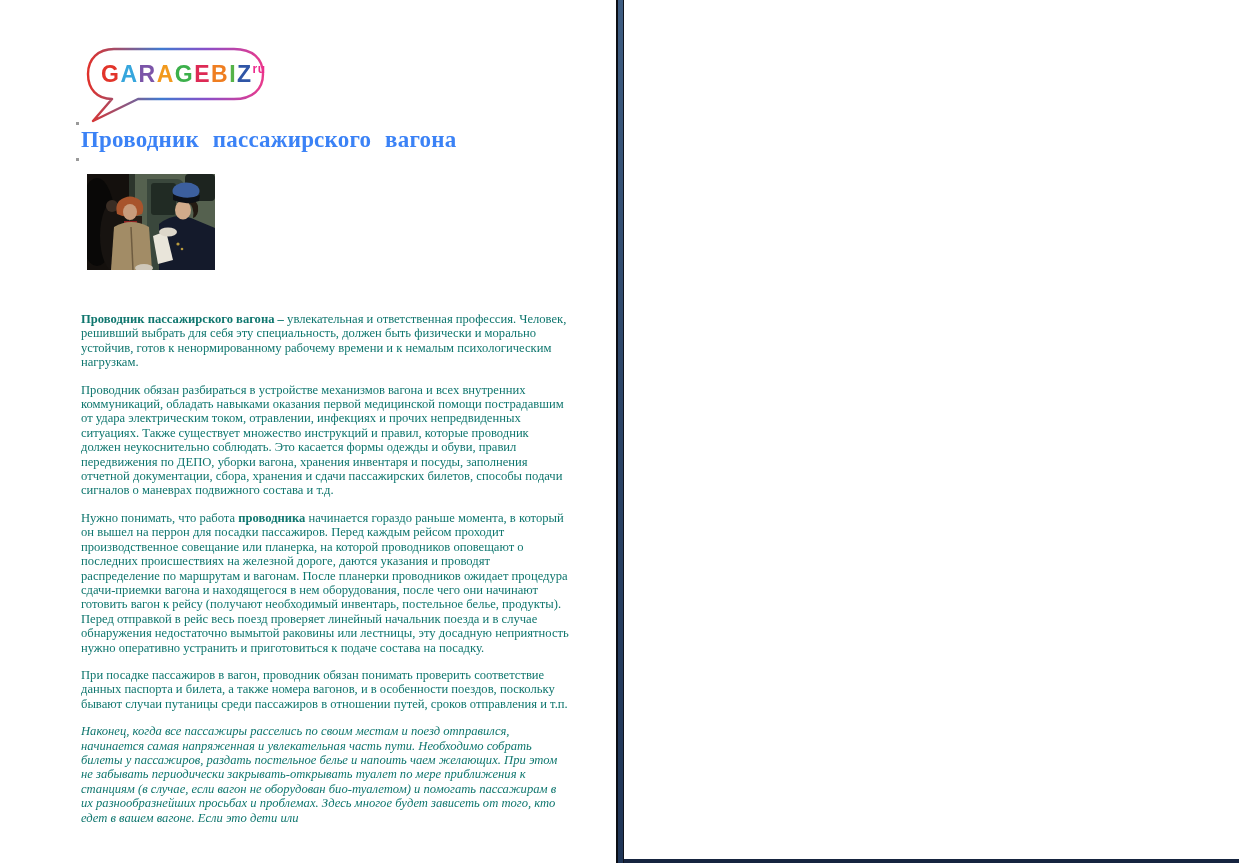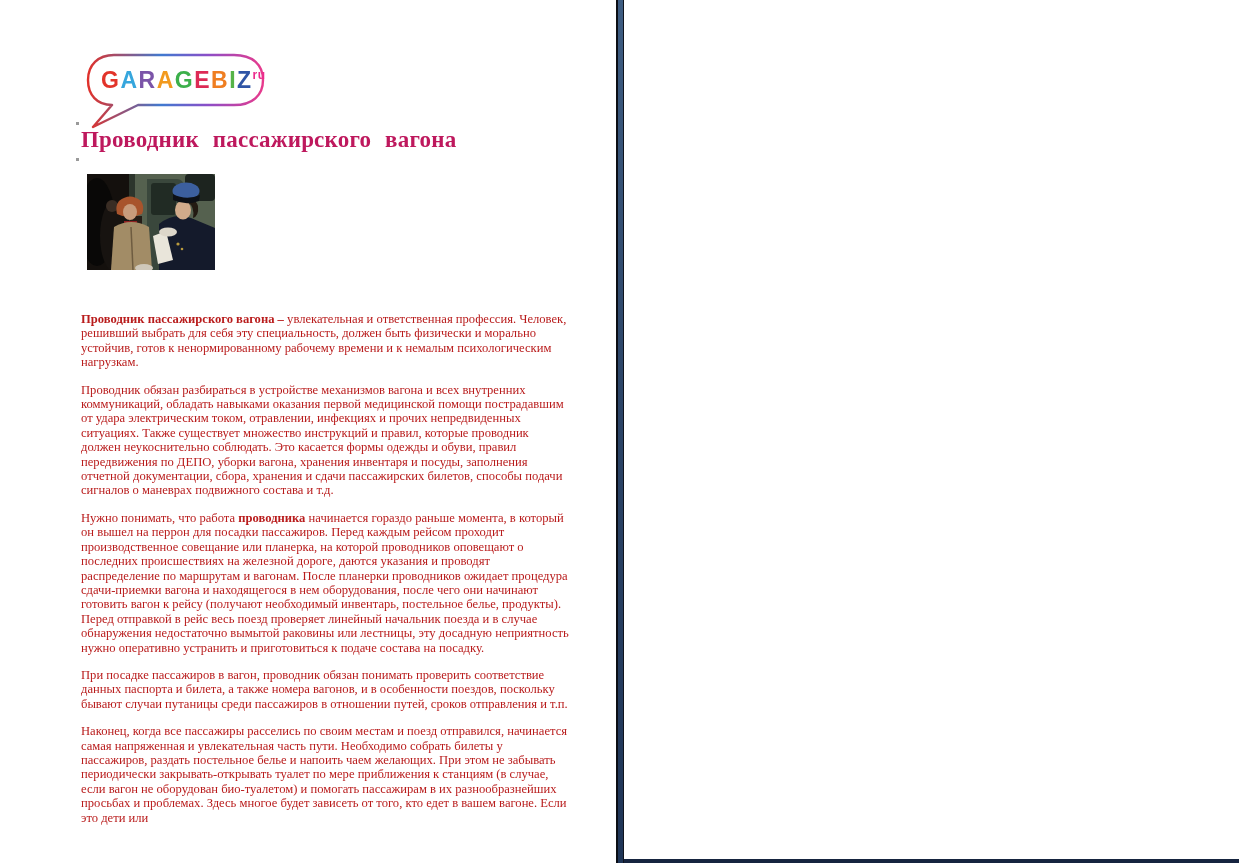--- a/index.html
+++ b/index.html
@@ -7,37 +7,37 @@
           font-family:"Liberation Serif", serif;color:#111;}
   
   .page{position:absolute;top:0;height:863px;background:#fff;}
   .page-left{left:0;width:616px;}
   .page-right{left:624px;width:615px;}
   .divider{position:absolute;left:616px;top:0;width:8px;height:863px;
            background:linear-gradient(180deg,#3e5d82 0%,#2c4568 45%,#1f3557 100%);
            border-left:2px solid #0b0e15;border-right:1px solid #10141d;box-sizing:border-box;}
   .bottom-bar{position:absolute;left:624px;right:0;bottom:0;height:4px;background:#16243f;}
   
-  .logo{position:absolute;left:84px;top:52px;width:184px;height:80px;}
+  .logo{position:absolute;left:84px;top:46px;width:184px;height:80px;}
   .logo svg{position:absolute;left:0;top:0;}
   .logo-letters{position:absolute;left:17px;top:15px;font-family:"Liberation Sans",sans-serif;
                 font-size:23px;font-weight:700;letter-spacing:1.5px;white-space:nowrap;}
   .logo-tld{font-size:12px;font-weight:700;vertical-align:9px;letter-spacing:0.5px;}
   
   .doc-title{position:absolute;left:81px;top:127px;width:520px;margin:0;
-             font-size:23px;font-weight:bold;word-spacing:8px;letter-spacing:0.2px;color:#be185d;}
+             font-size:23px;font-weight:bold;word-spacing:8px;letter-spacing:0.2px;color:#3b82f6;}
   .artifact{position:absolute;width:3px;height:3px;background:#9a9a9a;}
   .a1{left:76px;top:122px;} .a2{left:76px;top:158px;}
   
   .photo{position:absolute;left:87px;top:174px;width:128px;height:96px;overflow:hidden;}
   
-  .body-col{position:absolute;width:489px;font-size:12.6px;line-height:14.4px;color:#b91c1c;}
+  .body-col{position:absolute;width:489px;font-size:12.6px;line-height:14.4px;color:#0f766e;}
   .body-left-col{left:81px;top:312px;}
   .para{margin:0 0 13px 0;}
-  .para:last-child{margin-bottom:12px;}
+  .para:last-child{margin-bottom:12px;font-style:italic;}
   .b{font-weight:bold;}
 </style>
 </head>
 <body>
 
 <div class="canvas">
 
   <div class="page page-left">
 
     <div class="logo">

